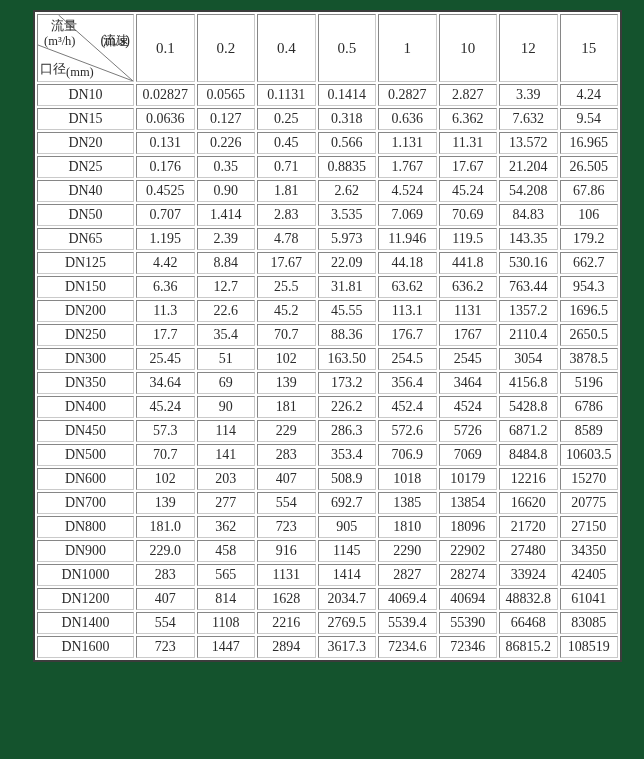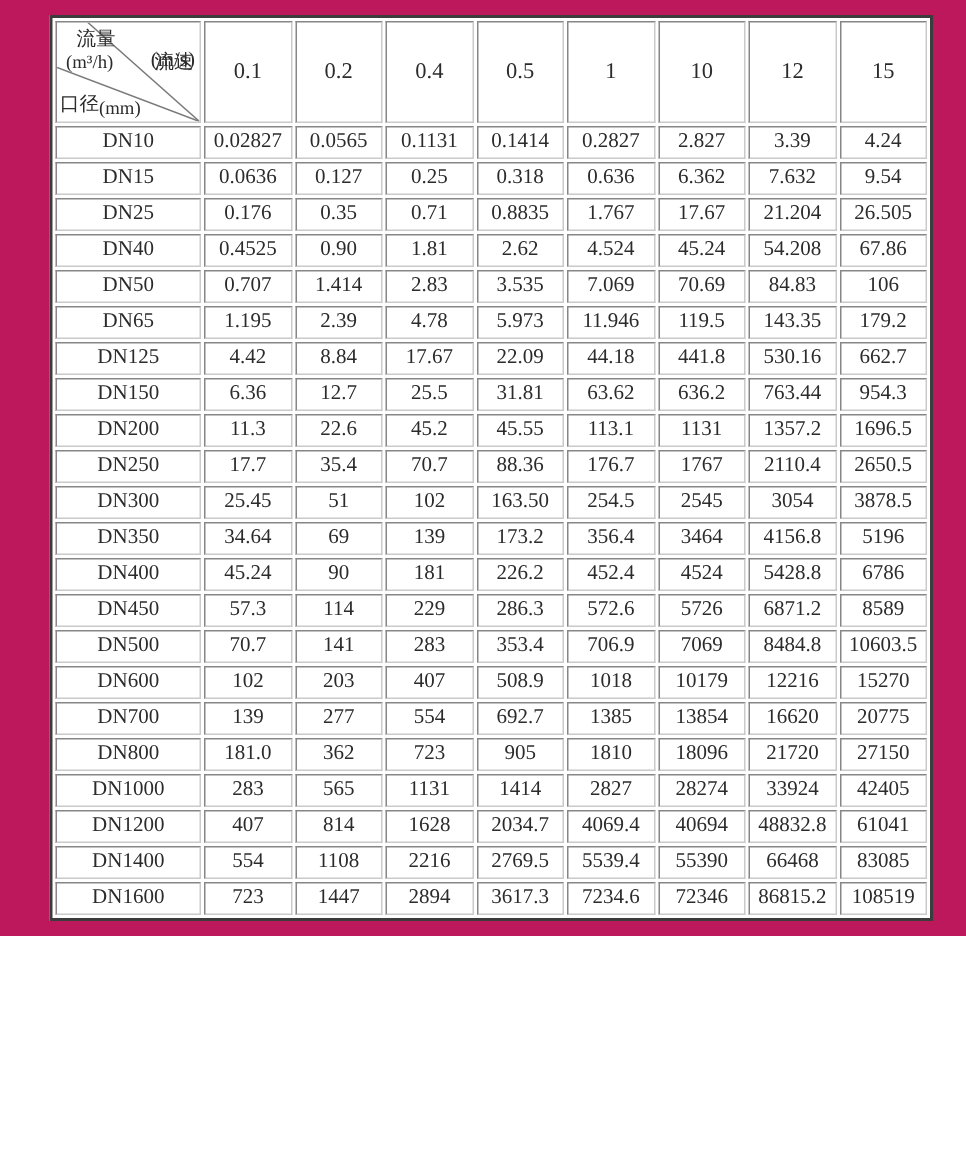--- a/index.html
+++ b/index.html
@@ -3,22 +3,22 @@
 <meta charset="utf-8">
 <style>
   html, body {
     margin: 0;
     padding: 0;
     background: #ffffff;
   }
   .page {
     position: relative;
     width: 644px;
-    height: 624px;
-    background: #be185d;
+    height: 759px;
+    background: #14532d;
     font-family: "Liberation Serif", "DejaVu Serif", serif;
     color: #2b2b2b;
     overflow: hidden;
   }
   table.flow-table {
     position: absolute;
     left: 33px;
     top: 10px;
     width: 589px;
     border-collapse: separate;
@@ -127,20 +127,31 @@
           <td>0.0636</td>
           <td>0.127</td>
           <td>0.25</td>
           <td>0.318</td>
           <td>0.636</td>
           <td>6.362</td>
           <td>7.632</td>
           <td>9.54</td>
         </tr>
         <tr>
+          <td>DN20</td>
+          <td>0.131</td>
+          <td>0.226</td>
+          <td>0.45</td>
+          <td>0.566</td>
+          <td>1.131</td>
+          <td>11.31</td>
+          <td>13.572</td>
+          <td>16.965</td>
+        </tr>
+        <tr>
           <td>DN25</td>
           <td>0.176</td>
           <td>0.35</td>
           <td>0.71</td>
           <td>0.8835</td>
           <td>1.767</td>
           <td>17.67</td>
           <td>21.204</td>
           <td>26.505</td>
         </tr>
@@ -303,20 +314,31 @@
           <td>181.0</td>
           <td>362</td>
           <td>723</td>
           <td>905</td>
           <td>1810</td>
           <td>18096</td>
           <td>21720</td>
           <td>27150</td>
         </tr>
         <tr>
+          <td>DN900</td>
+          <td>229.0</td>
+          <td>458</td>
+          <td>916</td>
+          <td>1145</td>
+          <td>2290</td>
+          <td>22902</td>
+          <td>27480</td>
+          <td>34350</td>
+        </tr>
+        <tr>
           <td>DN1000</td>
           <td>283</td>
           <td>565</td>
           <td>1131</td>
           <td>1414</td>
           <td>2827</td>
           <td>28274</td>
           <td>33924</td>
           <td>42405</td>
         </tr>

